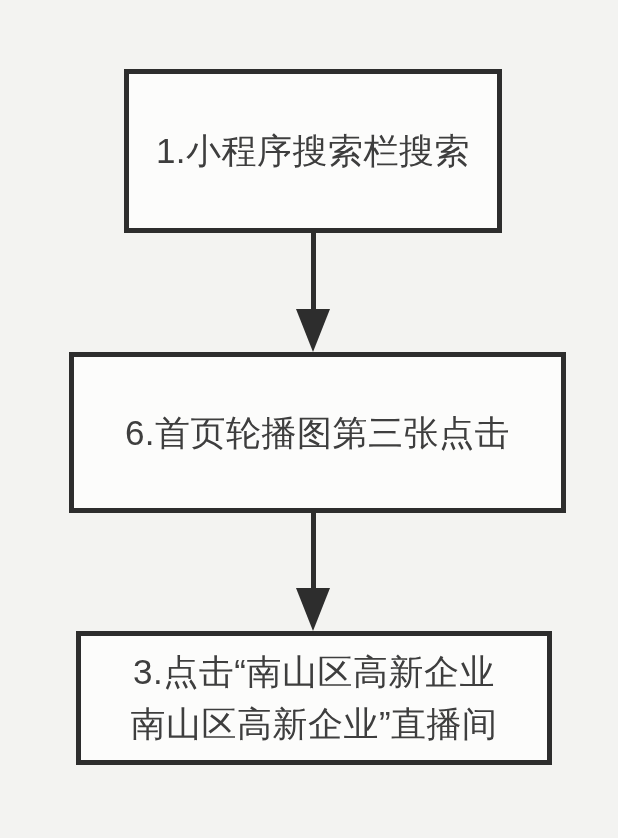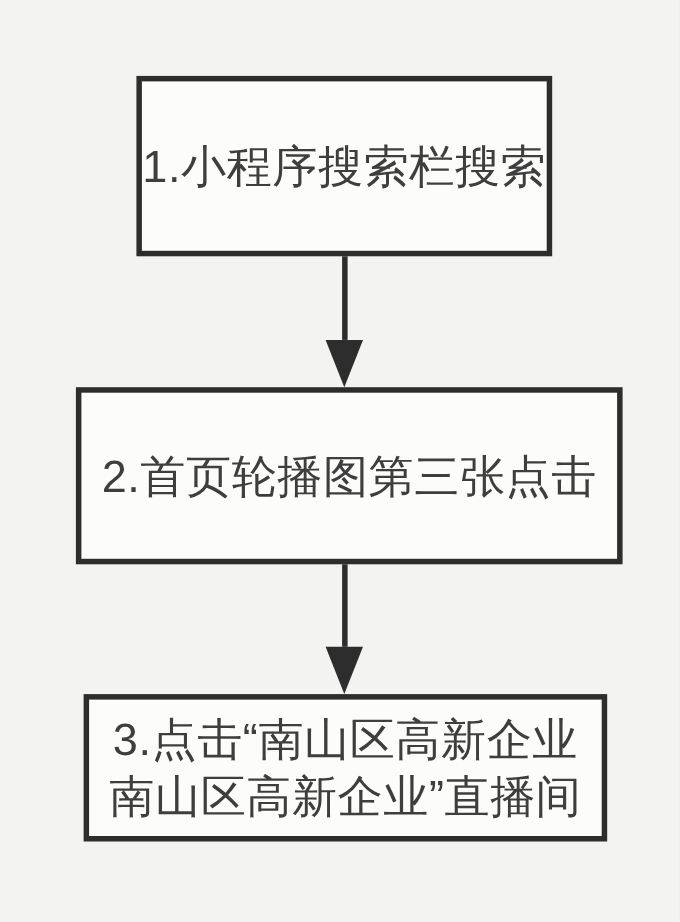--- a/index.html
+++ b/index.html
@@ -20,21 +20,21 @@
     position: absolute;
     box-sizing: border-box;
     background: #fcfcfb;
     border: 5px solid #2d2d2d;
     display: flex;
     flex-direction: column;
     align-items: center;
     justify-content: center;
     text-align: center;
     color: #3e3e3e;
-    font-size: 41px;
+    font-size: 35px;
     line-height: 52px;
     letter-spacing: 0.5px;
   }
   .box1 { left: 124px; top: 69px;  width: 378px; height: 164px; }
   .box2 { left: 69px;  top: 352px; width: 497px; height: 161px; }
   .box3 { left: 76px;  top: 631px; width: 476px; height: 134px; }
 
   .arrow {
     position: absolute;
     width: 36px;
@@ -68,21 +68,21 @@
   <div class="flow-box box1">
     <div class="box-line">1.小程序搜索栏搜索</div>
   </div>
 
   <div class="arrow arrow1">
     <div class="arrow-stem"></div>
     <div class="arrow-head"></div>
   </div>
 
   <div class="flow-box box2">
-    <div class="box-line">2.首页轮播图第三张点击</div>
+    <div class="box-line">6.首页轮播图第三张点击</div>
   </div>
 
   <div class="arrow arrow2">
     <div class="arrow-stem"></div>
     <div class="arrow-head"></div>
   </div>
 
   <div class="flow-box box3">
     <div class="box-line">3.点击“南山区高新企业</div>
     <div class="box-line">南山区高新企业”直播间</div>

